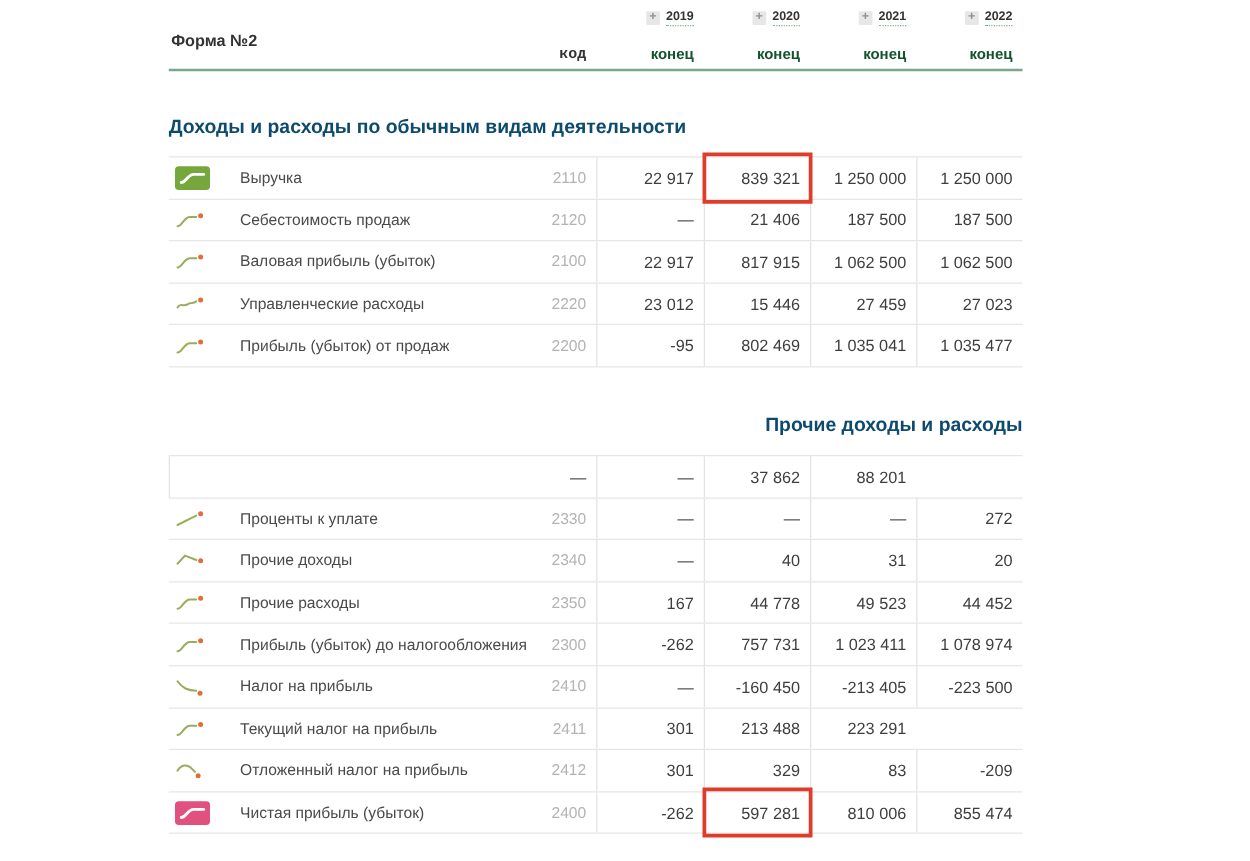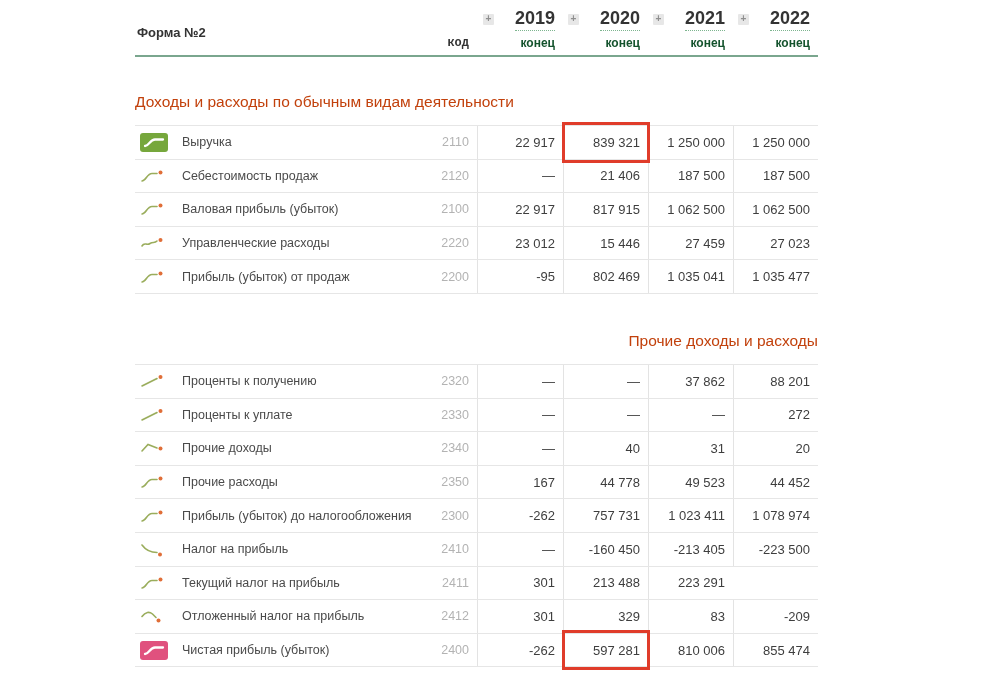--- a/index.html
+++ b/index.html
@@ -30,42 +30,42 @@
     display: flex; flex-direction: column; align-items: flex-end;
     justify-content: space-between; padding: 8px 8px 5px 0;
   }
   .yhead { display: flex; align-items: center; gap: 5px; }
   .plus-btn {
     width: 11px; height: 11px; background: #e7e7e7; border-radius: 1px;
     color: #8f8f8f; font-size: 10px; line-height: 10px; text-align: center;
     cursor: pointer; flex: 0 0 auto; font-weight: bold;
   }
   .year-label {
-    font-weight: bold; font-size: 18px; color: #333333;
-    border-bottom: 1px dotted #7db58f; padding-bottom: 1px; cursor: pointer; margin-left: 16px;
+    font-weight: bold; font-size: 10px; color: #333333;
+    border-bottom: 1px dotted #7db58f; padding-bottom: 1px; cursor: pointer;
   }
   .period-label { font-weight: bold; font-size: 12px; color: #14532d; }
 
   
   .section-title {
     margin-top: 36px; margin-bottom: 14px;
-    font-size: 15.5px; color: #c2410c; font-weight: normal;
+    font-size: 15.5px; color: #0c4a6e; font-weight: bold;
   }
   .section + .section .section-title { margin-top: 38px; text-align: right; }
 
   .table { border-top: 1px solid #e6e6e6; }
   .t-row {
     display: grid; grid-template-columns: 342px 86px 85px 85px 85px;
     height: 33.6px; border-bottom: 1px solid #e6e6e6; align-items: stretch;
   }
   .cell-left {
     display: flex; align-items: center; justify-content: space-between;
     padding: 0 8px 0 5px;
   }
-  .left-main { display: flex; align-items: center; gap: 14px; min-width: 0; }
+  .left-main { display: flex; align-items: center; gap: 24px; min-width: 0; }
   .row-label { font-size: 12.5px; color: #4a4a4a; white-space: nowrap; }
   .row-code { font-size: 12.5px; color: #b3b3b3; }
   .cell-val {
     display: flex; align-items: center; justify-content: flex-end;
     padding-right: 8px; border-left: 1px solid #e3e3e3;
     font-size: 13px; color: #3e3e3e; position: relative; white-space: nowrap;
   }
   .cell-val.hl::after {
     content: ""; position: absolute; left: -2px; right: -2px; top: -4px; bottom: -4px;
     border: 3px solid #e03c2a; z-index: 3; pointer-events: none;
@@ -229,34 +229,20 @@
             <div class="cell-val">1 035 041</div>
             <div class="cell-val">1 035 477</div>
           </div>
 </div>
   </div>
 
   <div class="section">
     <h2 class="section-title">Прочие доходы и расходы</h2>
     <div class="table">
   <div class="t-row">
-    <div class="cell-left">
-      <span class="left-main">
-        <span>
-                  <span class="spark">
-                    <svg width="24" height="16" viewBox="0 0 24 16">
-                      <path d="M2 13 L 17 5.5" fill="none" stroke="#9aad5c" stroke-width="1.6" stroke-linecap="round"></path>
-                      <circle cx="20.5" cy="4" r="2" fill="#e06e38"></circle>
-                    </svg>
-                  </span>
-                </span>
-        <span class="row-label">Проценты к получению</span>
-      </span>
-      <span class="row-code">2320</span>
-    </div>
   <div class="cell-val">—</div>
             <div class="cell-val">—</div>
             <div class="cell-val">37 862</div>
             <div class="cell-val">88 201</div>
           </div>
 
   <div class="t-row">
     <div class="cell-left">
       <span class="left-main">
         <span>

